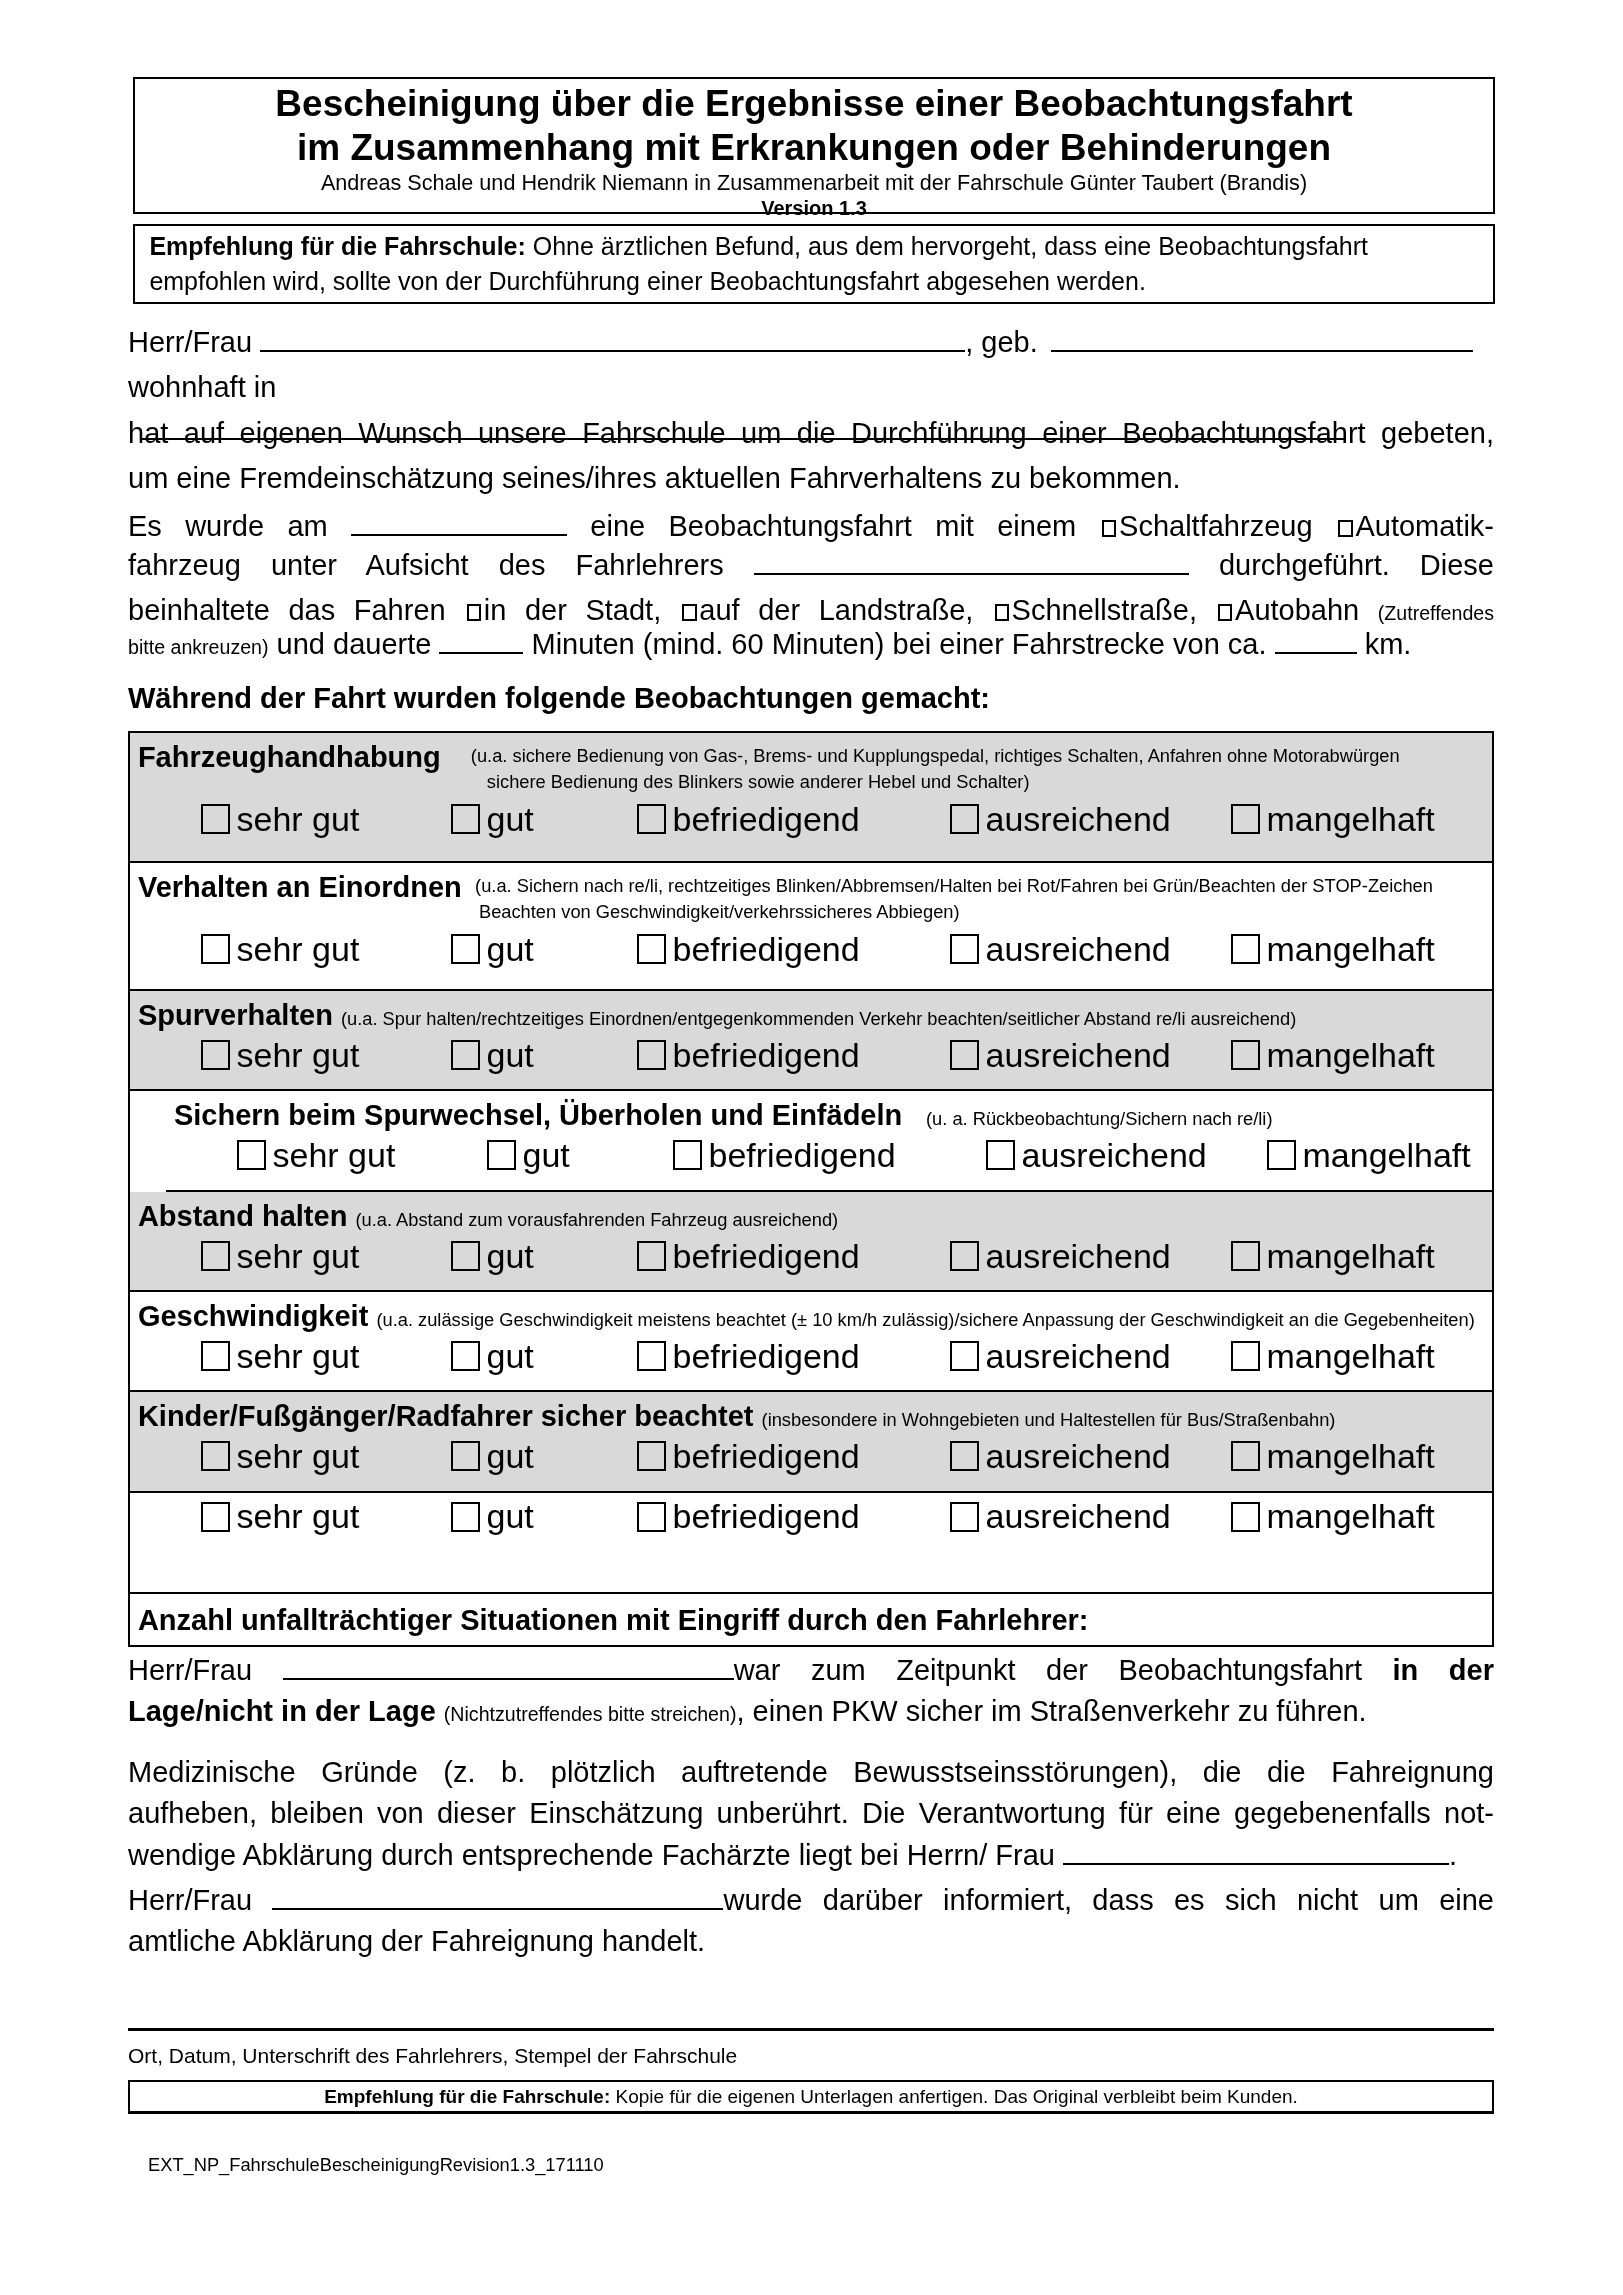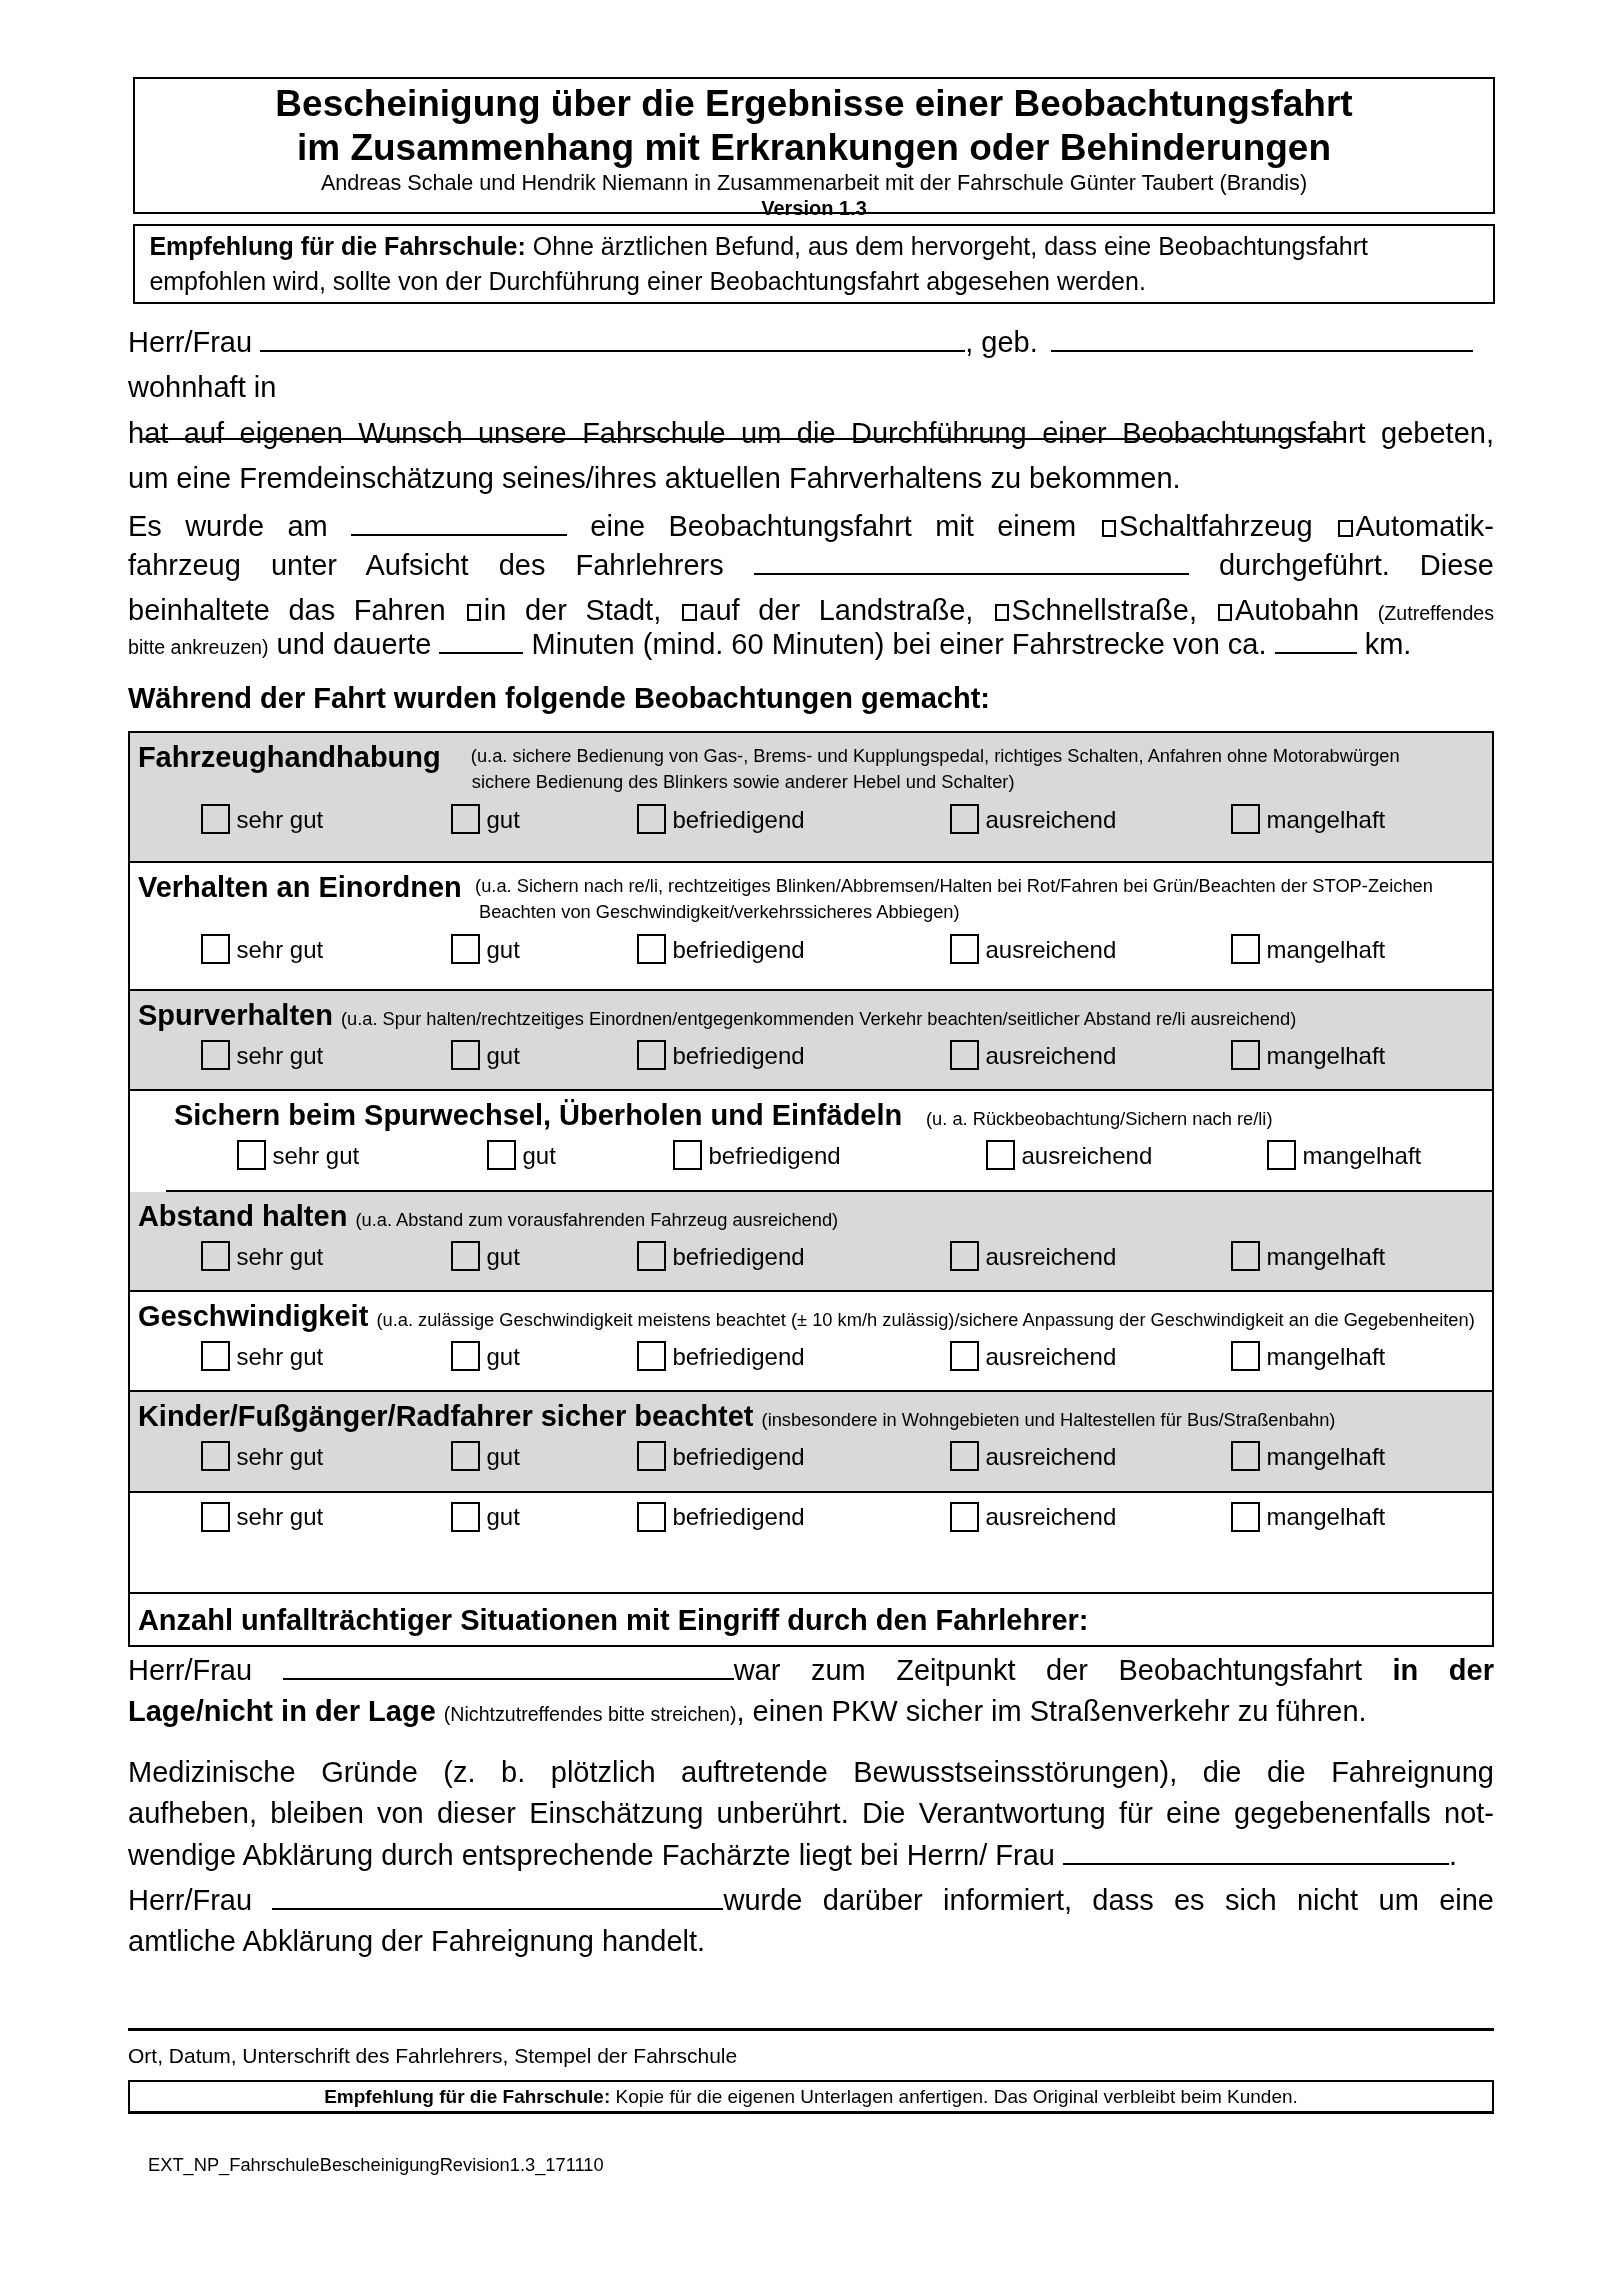--- a/index.html
+++ b/index.html
@@ -23,21 +23,21 @@
 
   .eval-table { position: absolute; left: 128px; top: 731px; width: 1366px; border: 2.6px solid #000; box-sizing: border-box; }
   .eval-row { border-bottom: 2.6px solid #000; box-sizing: border-box; position: relative; }
   .eval-row:last-child { border-bottom: none; }
   .eval-row.shaded { background: #d9d9d9; }
   .cat-head { padding: 6.5px 7.9px 0 7.9px; font-size: 29px; line-height: 34px; }
   .cat-title { font-weight: bold; }
   .cat-desc { font-size: 18.3px; line-height: 26px; }
   .cat-desc-block { display: inline-block; vertical-align: top; margin-top: 3.9px; }
   .ratings { position: relative; height: 52px; }
-  .rating { position: absolute; top: 5.2px; font-size: 24px; line-height: 37px; display: flex; align-items: center; }
+  .rating { position: absolute; top: 5.2px; font-size: 34px; line-height: 37px; display: flex; align-items: center; }
   .cb { display: inline-block; width: 29px; height: 30px; border: 2.6px solid #000; box-sizing: border-box; margin-right: 6.5px; background: transparent; }
 
   .sig-line { position: absolute; left: 128px; top: 2028px; width: 1366px; height: 0; border-top: 3.3px solid #000; }
   .sig-label { position: absolute; left: 128px; top: 2044px; font-size: 21px; }
   .copy-box { position: absolute; left: 128px; top: 2080px; width: 1366px; height: 34px; border: 2px solid #000; border-bottom-width: 3.3px; box-sizing: border-box; text-align: center; font-size: 19px; line-height: 29px; }
   .corr { position: absolute; left: 148px; top: 2152px; font-size: 18.3px; line-height: 26px; }
 </style>
 </head>
 <body>
 
@@ -99,21 +99,21 @@
 
   <div class="body-text b" style="top:677px;">Während der Fahrt wurden folgende Beobachtungen gemacht:</div>
 
   <div class="eval-table">
 
     <div class="eval-row shaded" style="height:130px;">
       <div class="cat-head">
         <span class="cat-title">Fahrzeughandhabung</span>
         <span class="cat-desc-block" style="margin-left:22px;">
           <div class="cat-desc">(u.a. sichere Bedienung von Gas-, Brems- und Kupplungspedal, richtiges Schalten, Anfahren ohne Motorabwürgen</div>
-          <div class="cat-desc" style="margin-left:1px;">sichere Bedienung des Blinkers sowie anderer Hebel und Schalter)</div>
+          <div class="cat-desc" style="margin-left:16px;">sichere Bedienung des Blinkers sowie anderer Hebel und Schalter)</div>
         </span>
       </div>
       <div class="ratings">
         <label class="rating" style="left:71px;">
             <span class="cb"></span>
             <span>sehr gut</span>
           </label>
         <label class="rating" style="left:321px;">
             <span class="cb"></span>
             <span>gut</span>

